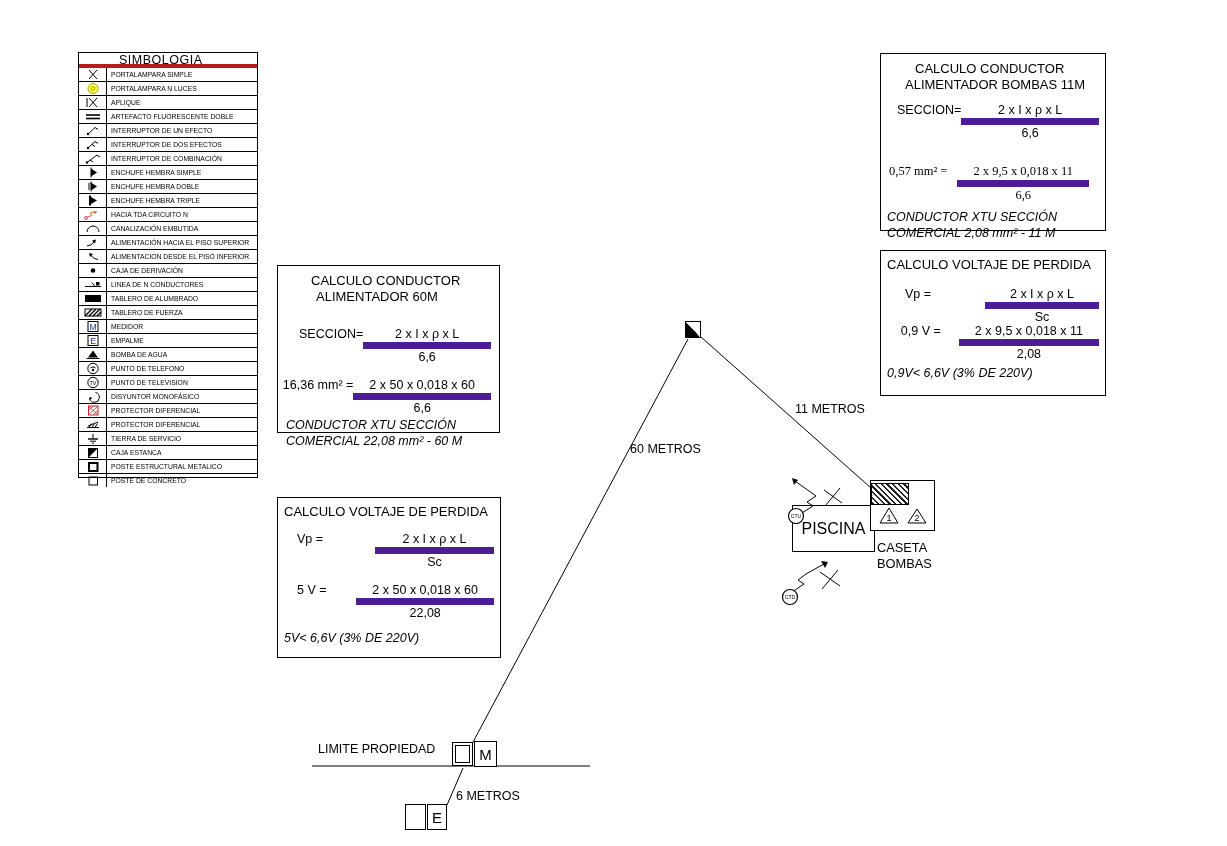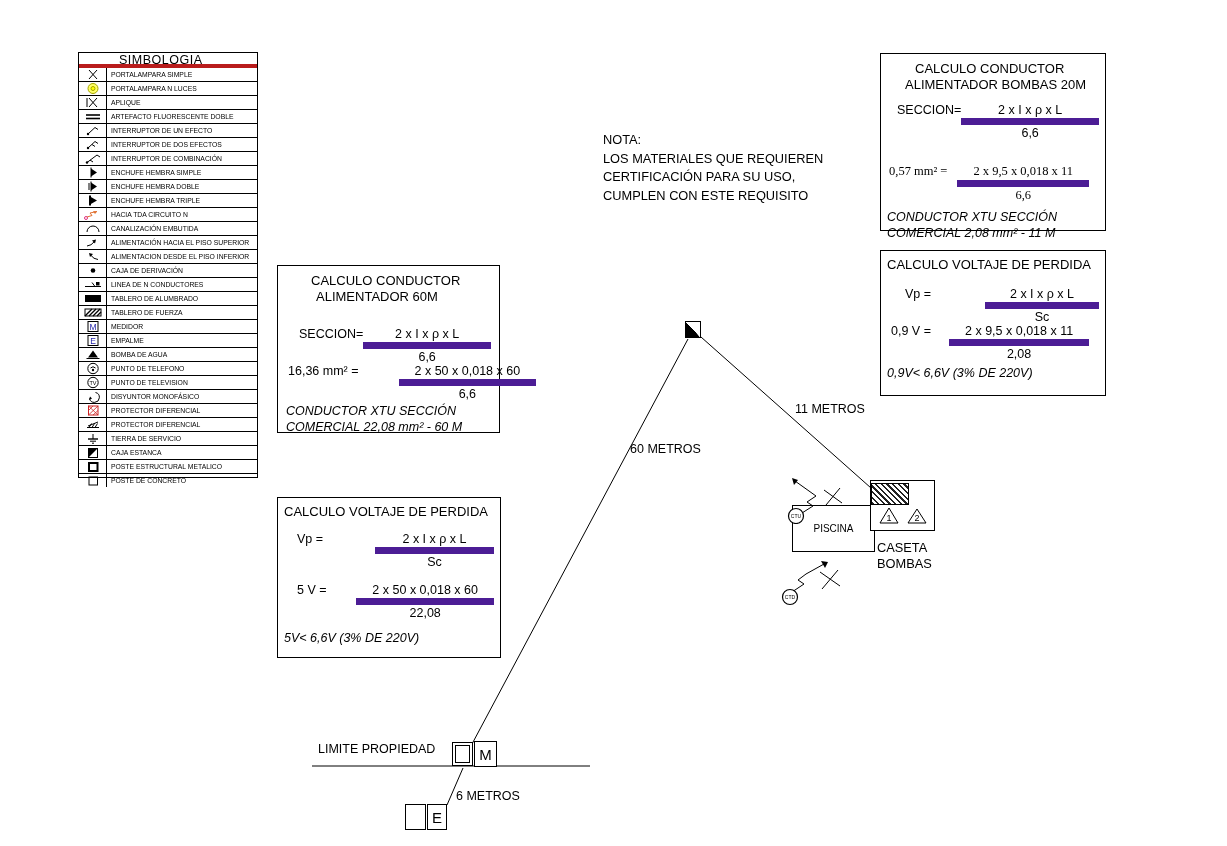--- a/index.html
+++ b/index.html
@@ -14,21 +14,21 @@
   .legend-row { flex:1; display:flex; border-bottom:1px solid #000; align-items:stretch; min-height:0; }
   .legend-row:last-child { border-bottom:none; }
   .legend-sym { width:28px; border-right:1px solid #000; display:flex; align-items:center; justify-content:center; }
   .legend-sym svg { display:block; }
   .legend-label { flex:1; font-size:6.8px; display:flex; align-items:center; padding-left:4px;
             white-space:nowrap; overflow:hidden; }
 
   
   .calc-box { position:absolute; border:1px solid #000; background:#fff; font-size:12.5px; }
   .cb-title { font-size:13px; line-height:16px; }
-  .frow { display:flex; align-items:flex-start; }
+  .frow { display:flex; align-items:flex-start;justify-content:flex-end; }
   .frow .flabel { white-space:nowrap; }
   .frac { display:inline-flex; flex-direction:column; align-items:center; }
   .frac .num { border-bottom:7px solid #4c1d95; padding:0 16px 1px 16px; white-space:nowrap; }
   .frac .den { padding-top:1px; white-space:nowrap; }
   .cb-footer { text-align:left; line-height:16px;font-style:italic; }
 
   #box-alim60  { left:277px; top:265px; width:223px; height:168px; padding:7px 8px; }
   #box-volt60  { left:277px; top:497px; width:224px; height:161px; padding:6px 6px; }
   #box-alim11  { left:880px; top:53px;  width:226px; height:178px; padding:7px 6px; }
   #box-volt11  { left:880px; top:250px; width:226px; height:146px; padding:6px 6px; }
@@ -43,21 +43,21 @@
   .casa { left:683px; top:230px; width:128px; height:91px; border:1px solid #000; background:#fff; }
   .casa-inner { position:absolute; left:2px; top:2px; right:2px; bottom:2px;
                 border:1px solid #000; border-top-width:2px; border-bottom-width:2px; }
   .casa-label { position:absolute; left:0; right:-10px; top:32px; text-align:center; font-size:12.5px; }
   .casa-tablero { position:absolute; left:1px; bottom:3px; width:56px; height:23px; background:#000; }
 
   .caja-estanca { left:685px; top:321px; width:16px; height:17px; border:1px solid #000;
                   background:linear-gradient(to top right, #000 49%, #fff 50%); }
 
   .piscina { left:792px; top:505px; width:83px; height:47px; border:1px solid #000;
-             display:flex; align-items:center; justify-content:center; font-size:10px; background:#fff; }
+             display:flex; align-items:center; justify-content:center; font-size:16px; background:#fff; }
 
   .caseta { left:870px; top:480px; width:65px; height:51px; border:1px solid #000; background:#fff; }
   .caseta-hatch { position:absolute; left:0px; top:2px; width:38px; height:22px; border:1px solid #000;
       background:repeating-linear-gradient(45deg, #222 0px, #222 1.5px, #fff 1.5px, #fff 4px); }
   .caseta-label { position:absolute; left:877px; top:540px; font-size:12.8px; line-height:15.5px; }
 
   .sq { position:absolute; border:1px solid #000; background:#fff; }
   .sq-inner { position:absolute; left:2px; top:2px; right:2px; bottom:2px; border:1px solid #000; }
   .letterbox { position:absolute; border:1.5px solid #000; background:#fff; display:flex;
                align-items:center; justify-content:center; font-size:15px; }
@@ -354,21 +354,21 @@
   <div class="calc-box" id="box-alim60">
     <div class="cb-title" style="padding-left:25px;">CALCULO CONDUCTOR</div>
     <div class="cb-title" style="padding-left:30px;">ALIMENTADOR 60M</div>
     <div class="frow" style="margin-top:22px;">
       <span class="flabel" style="margin-left:13px;">SECCION=</span>
       <span class="frac" style="flex:1;">
         <span class="num" style="align-self:stretch;text-align:center;">2 x I x ρ x L</span>
         <span class="den">6,6</span>
       </span>
     </div>
-    <div class="frow" style="gap:40px;">
+    <div class="frow" style="margin-top:14px;">
       <span class="flabel" style="margin-left:2px;">16,36 mm² =</span>
       <span class="frac" style="flex:1;">
         <span class="num">2 x 50 x 0,018 x 60</span>
         <span class="den">6,6</span>
       </span>
     </div>
     <div class="cb-footer" style="margin-top:2px;">CONDUCTOR XTU SECCIÓN</div>
     <div class="cb-footer">COMERCIAL 22,08 mm² - 60 M</div>
   </div>
 
@@ -386,21 +386,21 @@
       <span class="frac" style="flex:1;">
         <span class="num">2 x 50 x 0,018 x 60</span>
         <span class="den">22,08</span>
       </span>
     </div>
     <div class="cb-footer" style="margin-top:10px;">5V&lt; 6,6V (3% DE 220V)</div>
   </div>
 
   <div class="calc-box" id="box-alim11">
     <div class="cb-title" style="padding-left:28px;">CALCULO CONDUCTOR</div>
-    <div class="cb-title" style="padding-left:18px;">ALIMENTADOR BOMBAS 20M</div>
+    <div class="cb-title" style="padding-left:18px;">ALIMENTADOR BOMBAS 11M</div>
     <div class="frow" style="margin-top:10px;">
       <span class="flabel" style="margin-left:10px;">SECCION=</span>
       <span class="frac" style="flex:1;">
         <span class="num" style="align-self:stretch;text-align:center;">2 x I x ρ x L</span>
         <span class="den">6,6</span>
       </span>
     </div>
     <div class="frow" style="margin-top:24px;font-family:Liberation Serif, serif;">
       <span class="flabel" style="margin-left:2px;">0,57 mm² =</span>
       <span class="frac" style="flex:1;">
@@ -424,26 +424,20 @@
     <div class="frow" style="margin-top:0;">
       <span class="flabel" style="margin-left:4px;width:58px;">0,9  V =</span>
       <span class="frac">
         <span class="num">2 x 9,5 x 0,018 x 11</span>
         <span class="den">2,08</span>
       </span>
     </div>
     <div class="cb-footer" style="margin-top:4px;">0,9V&lt; 6,6V (3% DE 220V)</div>
   </div>
 
-  <div class="nota">
-    <div>NOTA:</div>
-    <div>LOS MATERIALES QUE REQUIEREN</div>
-    <div>CERTIFICACIÓN PARA SU USO,</div>
-    <div>CUMPLEN CON ESTE REQUISITO</div>
-  </div>
 
   <svg class="overlay">
     <line x1="688" y1="339" x2="472" y2="744" stroke="#000" stroke-width="1"></line>
     <line x1="463" y1="768" x2="447" y2="805" stroke="#000" stroke-width="1"></line>
     <line x1="701" y1="337" x2="871" y2="488" stroke="#000" stroke-width="1"></line>
     <line x1="312" y1="766" x2="590" y2="766" stroke="#000" stroke-width="1"></line>
   </svg>
 
   <div class="abs caja-estanca"></div>
 

